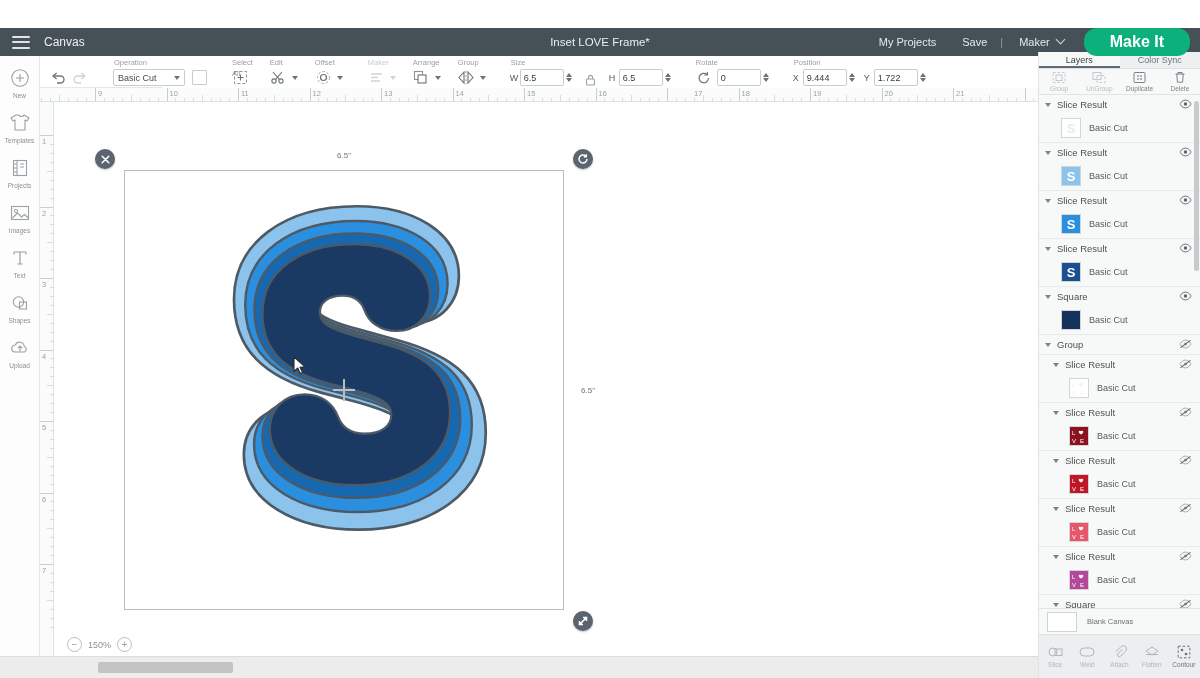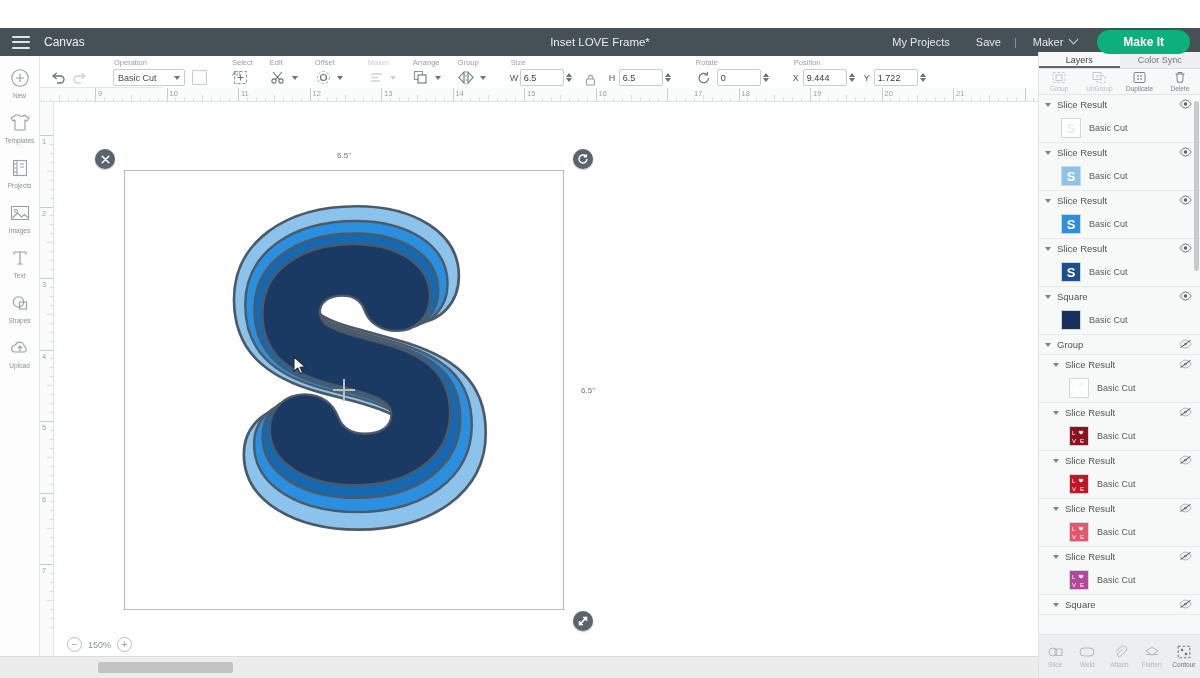--- a/index.html
+++ b/index.html
@@ -45,21 +45,21 @@
   .header .canvaslbl { font-size:12px; color:#eef1f3;}
   .header .doctitle { position:absolute; left:0; right:0; text-align:center;
       font-size:11.5px; color:#e9edef; pointer-events:none;}
   .header .right { margin-left:auto; display:flex; align-items:center; gap:0; padding-right:10px; z-index:2;}
   .header .right .lnk { font-size:11px; color:#e4e9eb; padding:0 13px; cursor:pointer;}
   .header .right .sep { color:#8e9aa1; font-size:11px;}
   .header .right .maker { font-size:11px; color:#e4e9eb; padding:0 6px 0 16px; cursor:pointer;}
   .chev { display:inline-block; width:7px;height:7px;border-right:1.4px solid #cfd6da;
      border-bottom:1.4px solid #cfd6da; transform:rotate(45deg); margin-left:7px; margin-bottom:3px;}
   .makeit {
-    background:#0bb07b; color:#fff; font-size:12px; font-weight:bold;
+    background:#0bb07b; color:#fff; font-size:16px; font-weight:bold;
     border-radius:13px; padding:5px 26px; margin-left:14px; cursor:pointer; border:none;
   }
 
   
   .toolbar {
     position:absolute; top:56px; left:40px; right:1038px; height:32px;
     background:#fff; display:flex; align-items:flex-end; border-bottom:1px solid #e6e6e6;
   }
   .tgroup { display:flex; flex-direction:column; justify-content:flex-end; height:32px;
             padding:0 8px; position:relative;}
@@ -984,20 +984,24 @@
             <i class="tw"></i>
             <span class="nm">Square</span>
             <span class="eye"><svg width="13" height="10" viewBox="0 0 13 10">
                 <path d="M6.5 1C3 1 1 5 1 5s2 4 5.5 4S12 5 12 5 10 1 6.5 1z" fill="none" stroke="#9aa1a6" stroke-width=".9"></path>
                 <circle cx="6.5" cy="5" r="1.6" fill="#9aa1a6"></circle>
                 <path d="M1.5 8.6 11.5 1.4" stroke="#5c6469" stroke-width="1.1"></path>
               </svg></span>
           </div>
         </div>
       </div>
+    <div class="blankrow">
+      <div class="bthumb"></div>
+      <span class="blbl">Blank Canvas</span>
+    </div>
   </div>
 
   <div class="opsbar">
     <div class="op">
       <svg width="15" height="14" viewBox="0 0 15 14">
           <circle cx="5" cy="7" r="4" fill="none" stroke="#b2b7bb" stroke-width="1"></circle>
           <rect x="7" y="4" width="7" height="6.5" fill="none" stroke="#b2b7bb" stroke-width="1"></rect>
         </svg>
       <span>Slice</span>
     </div>

